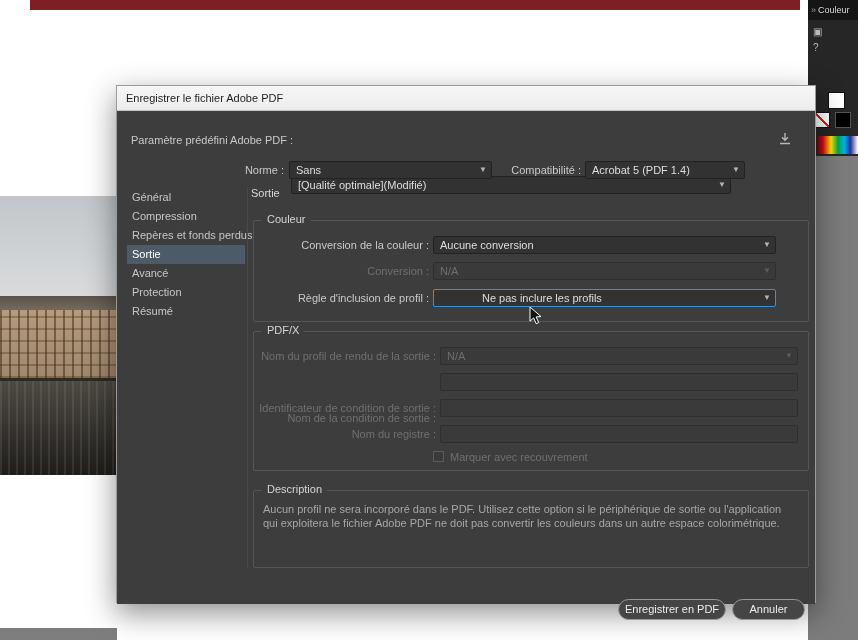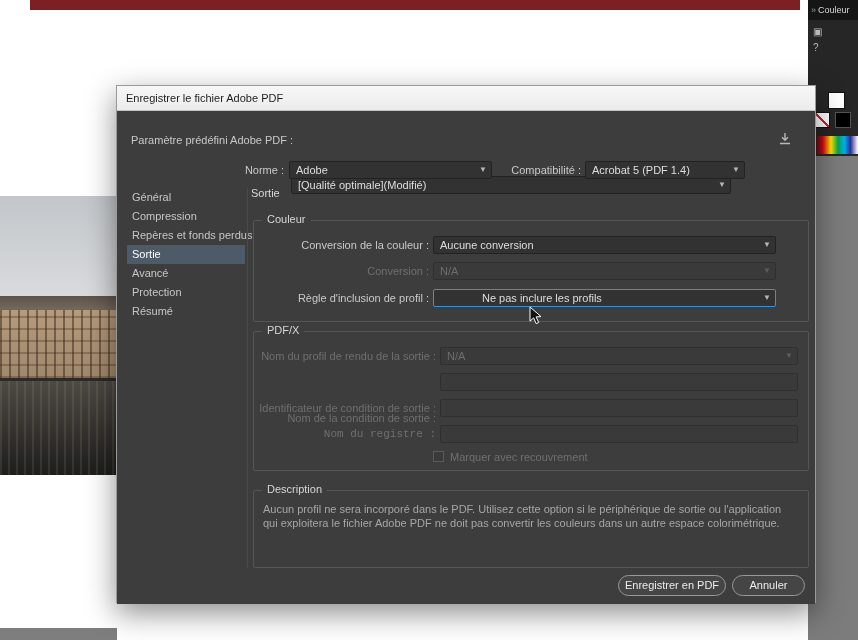--- a/index.html
+++ b/index.html
@@ -71,21 +71,21 @@
   .vline{position:absolute;left:130px;top:77px;width:1px;height:380px;background:#4a4a4a;}
 
   .ptitle{position:absolute;left:134px;top:76px;font-size:11px;color:#d8d8d8;}
   .grp{position:absolute;border:1px solid #565656;border-radius:2px;}
   .gtitle{position:absolute;top:-8px;left:8px;background:#3d3d3d;padding:0 5px;font-size:11px;color:#d6d6d6;white-space:nowrap;}
 
   .cb{position:absolute;box-sizing:border-box;width:11px;height:11px;border:1px solid #5a5a5a;background:#3a3a3a;}
   .desc{position:absolute;font-size:11px;color:#a6a6a6;line-height:14px;}
 
   .btn{position:absolute;box-sizing:border-box;height:21px;background:#454545;border:1px solid #989898;
-      border-radius:11px;color:#ececec;font-size:11px;text-align:center;line-height:19px;cursor:default;}
+      border-radius:11px;color:#ececec;font-size:11px;text-align:center;line-height:19px;cursor:default;margin-top:24px;}
 
   .saveicon{position:absolute;left:660px;top:20px;width:16px;height:16px;}
   .cursor{left:529px;top:306px;width:14px;height:20px;z-index:50;}
 </style>
 </head>
 <body>
 
 <div id="stage">
 
   <div class="abs topbar"></div>
@@ -116,21 +116,21 @@
     <div class="dtitle">Enregistrer le fichier Adobe PDF</div>
     <div class="dbody">
 
       <div class="lbl r" style="left:14px;top:20px;width:156px;">Paramètre prédéfini Adobe PDF :</div>
       <div class="sel" style="left:174px;top:20px;width:440px;margin-top:45px;"><span>[Qualité optimale](Modifié)</span><span class="chev">▼</span></div>
       <svg class="saveicon" viewBox="0 0 16 16">
         <path d="M8 2v7M5 6.2 8 9.2 11 6.2M3 12.5h10" stroke="#b8b8b8" stroke-width="1.4" fill="none"></path>
       </svg>
 
       <div class="lbl r" style="left:96px;top:50px;width:71px;">Norme :</div>
-      <div class="sel" style="left:172px;top:50px;width:203px;"><span>Adobe</span><span class="chev">▼</span></div>
+      <div class="sel" style="left:172px;top:50px;width:203px;"><span>Sans</span><span class="chev">▼</span></div>
       <div class="lbl r" style="left:376px;top:50px;width:88px;">Compatibilité :</div>
       <div class="sel" style="left:468px;top:50px;width:160px;"><span>Acrobat 5 (PDF 1.4)</span><span class="chev">▼</span></div>
 
       <div class="side">
         <div class="sitem">Général</div>
         <div class="sitem">Compression</div>
         <div class="sitem">Repères et fonds perdus</div>
         <div class="sitem selitem">Sortie</div>
         <div class="sitem">Avancé</div>
         <div class="sitem">Protection</div>
@@ -152,21 +152,21 @@
 
       <div class="grp" style="left:136px;top:220px;width:554px;height:138px;">
         <span class="gtitle">PDF/X</span>
       </div>
       <div class="lbl r dis" style="left:140px;top:236px;width:179px;">Nom du profil de rendu de la sortie :</div>
       <div class="sel disf" style="left:323px;top:236px;width:358px;"><span>N/A</span><span class="chev">▼</span></div>
       <div class="lbl r dis" style="left:140px;top:262px;width:179px;margin-top:36px;">Nom de la condition de sortie :</div>
       <div class="txt" style="left:323px;top:262px;width:358px;"></div>
       <div class="lbl r dis" style="left:140px;top:288px;width:179px;">Identificateur de condition de sortie :</div>
       <div class="txt" style="left:323px;top:288px;width:358px;"></div>
-      <div class="lbl r dis" style="left:140px;top:314px;width:179px;font-family:Liberation Mono, monospace;">Nom du registre :</div>
+      <div class="lbl r dis" style="left:140px;top:314px;width:179px;">Nom du registre :</div>
       <div class="txt" style="left:323px;top:314px;width:358px;"></div>
       <div class="cb" style="left:316px;top:340px;"></div>
       <div class="lbl dis" style="left:333px;top:337px;">Marquer avec recouvrement</div>
 
       <div class="grp" style="left:136px;top:379px;width:554px;height:76px;">
         <span class="gtitle">Description</span>
       </div>
       <div class="desc" style="left:146px;top:391px;width:532px;">Aucun profil ne sera incorporé dans le PDF. Utilisez cette option si le périphérique de sortie ou l'application qui exploitera le fichier Adobe PDF ne doit pas convertir les couleurs dans un autre espace colorimétrique.</div>
 
       <div class="btn" style="left:501px;top:464px;width:108px;">Enregistrer en PDF</div>

